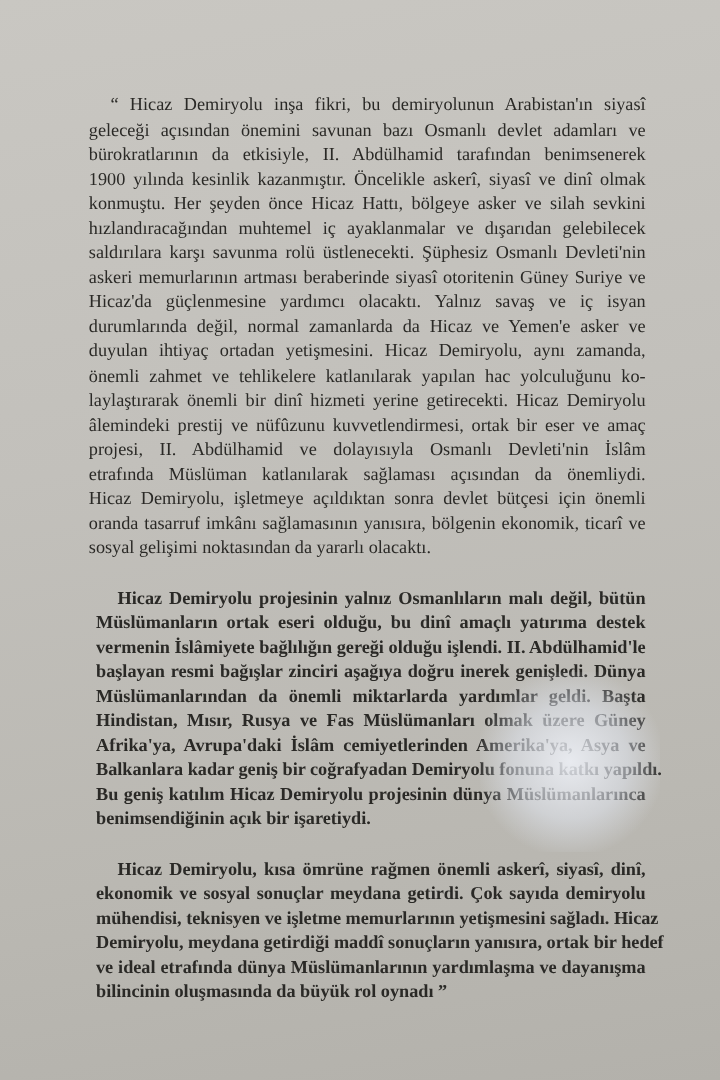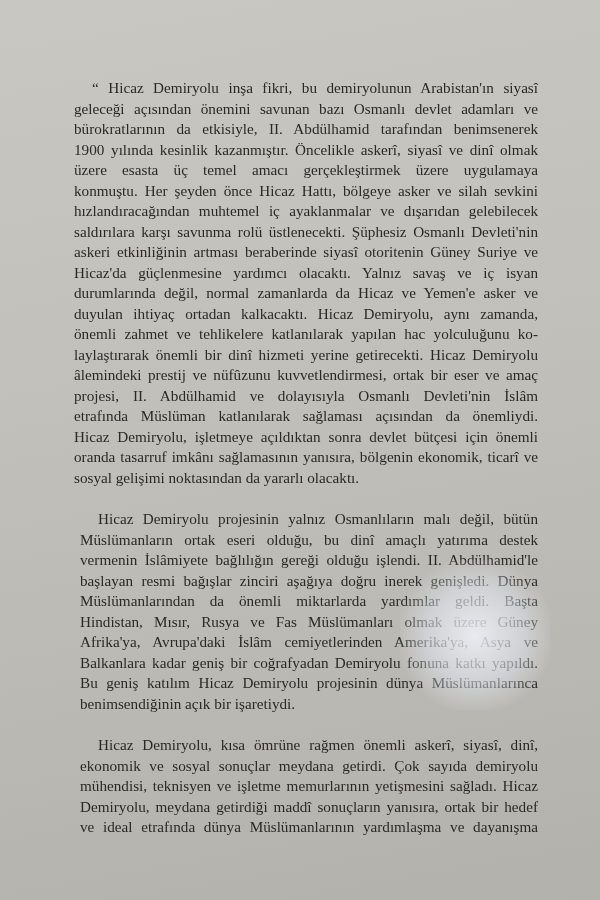--- a/index.html
+++ b/index.html
@@ -17,42 +17,41 @@
     pointer-events: none;
   }
   .text-block {
     position: absolute; left: 80px; top: 78px; width: 458px;
     font-family: "Liberation Serif", "DejaVu Serif", serif;
     font-size: 15.2px; line-height: 20.5px; color: #2a2926;
     text-align: justify;
   }
   .para { margin: 0; text-indent: 18px; }
   .para.first { text-indent: 12px; }
-  .para + .para { margin-top: 21px; }
+  .para + .para { margin-top: 21px; font-weight: bold; }
   .line { display: block; text-align: justify; text-align-last: justify; white-space: nowrap; }
   .line.last { text-align-last: left; }
 </style>
 </head>
 <body>
 
 <div class="page">
   <div class="text-block">
     <p class="para first">
       <span class="line">“ Hicaz Demiryolu inşa fikri, bu demiryolunun Arabistan'ın siyasî</span>
       <span class="line" style="margin-left:-18px">geleceği açısından önemini savunan bazı Osmanlı devlet adamları ve</span>
       <span class="line" style="margin-left:-18px">bürokratlarının da etkisiyle, II. Abdülhamid tarafından benimsenerek</span>
       <span class="line" style="margin-left:-18px">1900 yılında kesinlik kazanmıştır. Öncelikle askerî, siyasî ve dinî olmak</span>
-      <span class="line" style="margin-left:-18px">üzere esasta üç temel amacı gerçekleştirmek üzere uygulamaya</span>
       <span class="line" style="margin-left:-18px">konmuştu. Her şeyden önce Hicaz Hattı, bölgeye asker ve silah sevkini</span>
       <span class="line" style="margin-left:-18px">hızlandıracağından muhtemel iç ayaklanmalar ve dışarıdan gelebilecek</span>
       <span class="line" style="margin-left:-18px">saldırılara karşı savunma rolü üstlenecekti. Şüphesiz Osmanlı Devleti'nin</span>
-      <span class="line" style="margin-left:-18px">askeri etkinliğinin artması beraberinde siyasî otoritenin Güney Suriye ve</span>
+      <span class="line" style="margin-left:-18px">askeri memurlarının artması beraberinde siyasî otoritenin Güney Suriye ve</span>
       <span class="line" style="margin-left:-18px">Hicaz'da güçlenmesine yardımcı olacaktı. Yalnız savaş ve iç isyan</span>
       <span class="line" style="margin-left:-18px">durumlarında değil, normal zamanlarda da Hicaz ve Yemen'e asker ve</span>
-      <span class="line" style="margin-left:-18px">duyulan ihtiyaç ortadan kalkacaktı. Hicaz Demiryolu, aynı zamanda,</span>
+      <span class="line" style="margin-left:-18px">duyulan ihtiyaç ortadan yetişmesini. Hicaz Demiryolu, aynı zamanda,</span>
       <span class="line" style="margin-left:-18px">önemli zahmet ve tehlikelere katlanılarak yapılan hac yolculuğunu ko-</span>
       <span class="line" style="margin-left:-18px">laylaştırarak önemli bir dinî hizmeti yerine getirecekti. Hicaz Demiryolu</span>
       <span class="line" style="margin-left:-18px">âlemindeki prestij ve nüfûzunu kuvvetlendirmesi, ortak bir eser ve amaç</span>
       <span class="line" style="margin-left:-18px">projesi, II. Abdülhamid ve dolayısıyla Osmanlı Devleti'nin İslâm</span>
       <span class="line" style="margin-left:-18px">etrafında Müslüman katlanılarak sağlaması açısından da önemliydi.</span>
       <span class="line" style="margin-left:-18px">Hicaz Demiryolu, işletmeye açıldıktan sonra devlet bütçesi için önemli</span>
       <span class="line" style="margin-left:-18px">oranda tasarruf imkânı sağlamasının yanısıra, bölgenin ekonomik, ticarî ve</span>
       <span class="line last" style="margin-left:-18px">sosyal gelişimi noktasından da yararlı olacaktı.</span>
     </p>
     <p class="para">
@@ -66,16 +65,17 @@
       <span class="line" style="margin-left:-18px">Balkanlara kadar geniş bir coğrafyadan Demiryolu fonuna katkı yapıldı.</span>
       <span class="line" style="margin-left:-18px">Bu geniş katılım Hicaz Demiryolu projesinin dünya Müslümanlarınca</span>
       <span class="line last" style="margin-left:-18px">benimsendiğinin açık bir işaretiydi.</span>
     </p>
     <p class="para">
       <span class="line">Hicaz Demiryolu, kısa ömrüne rağmen önemli askerî, siyasî, dinî,</span>
       <span class="line" style="margin-left:-18px">ekonomik ve sosyal sonuçlar meydana getirdi. Çok sayıda demiryolu</span>
       <span class="line" style="margin-left:-18px">mühendisi, teknisyen ve işletme memurlarının yetişmesini sağladı. Hicaz</span>
       <span class="line" style="margin-left:-18px">Demiryolu, meydana getirdiği maddî sonuçların yanısıra, ortak bir hedef</span>
       <span class="line" style="margin-left:-18px">ve ideal etrafında dünya Müslümanlarının yardımlaşma ve dayanışma</span>
+      <span class="line last" style="margin-left:-18px">bilincinin oluşmasında da büyük rol oynadı ”</span>
     </p>
   </div>
   <div class="glare"></div>
 </div>
 
 </body></html>

